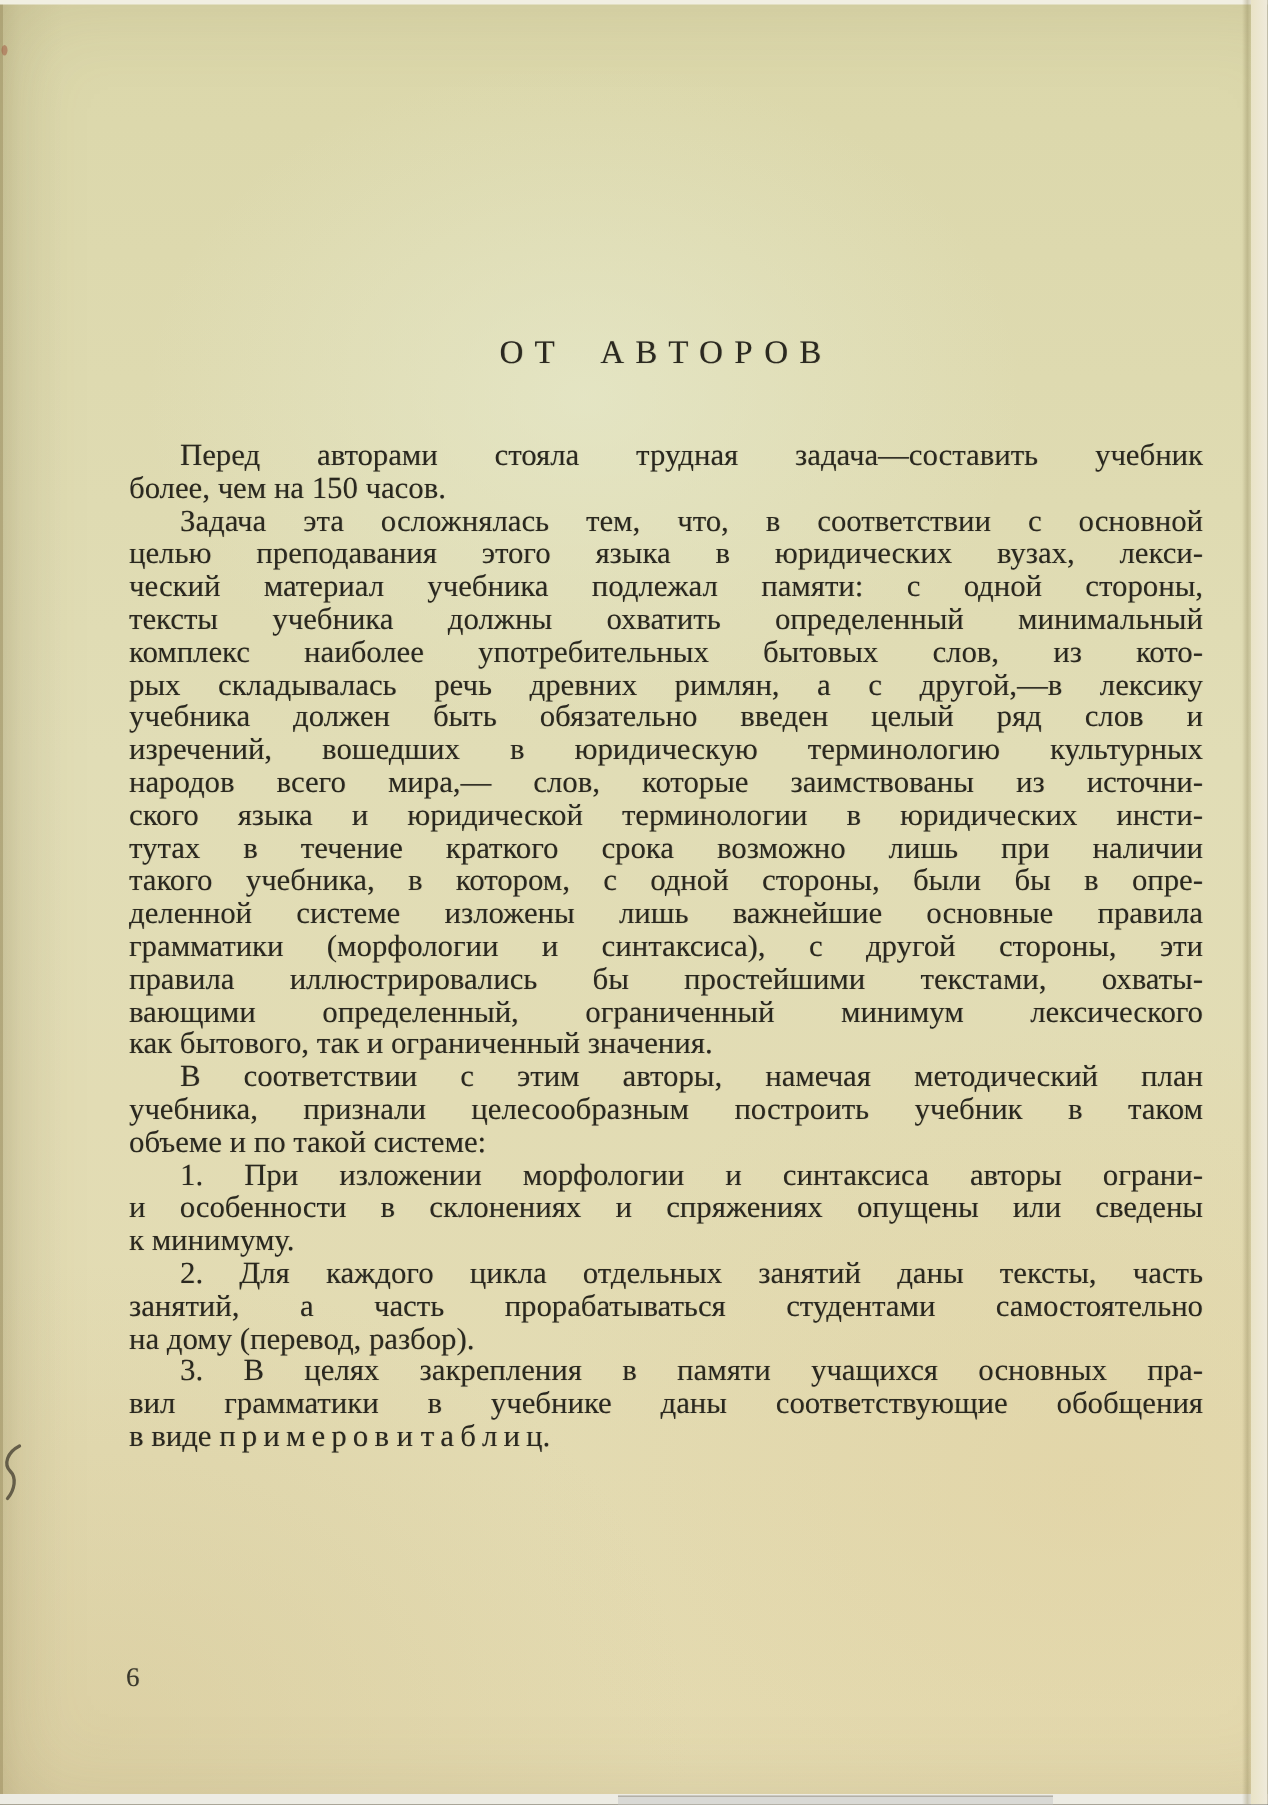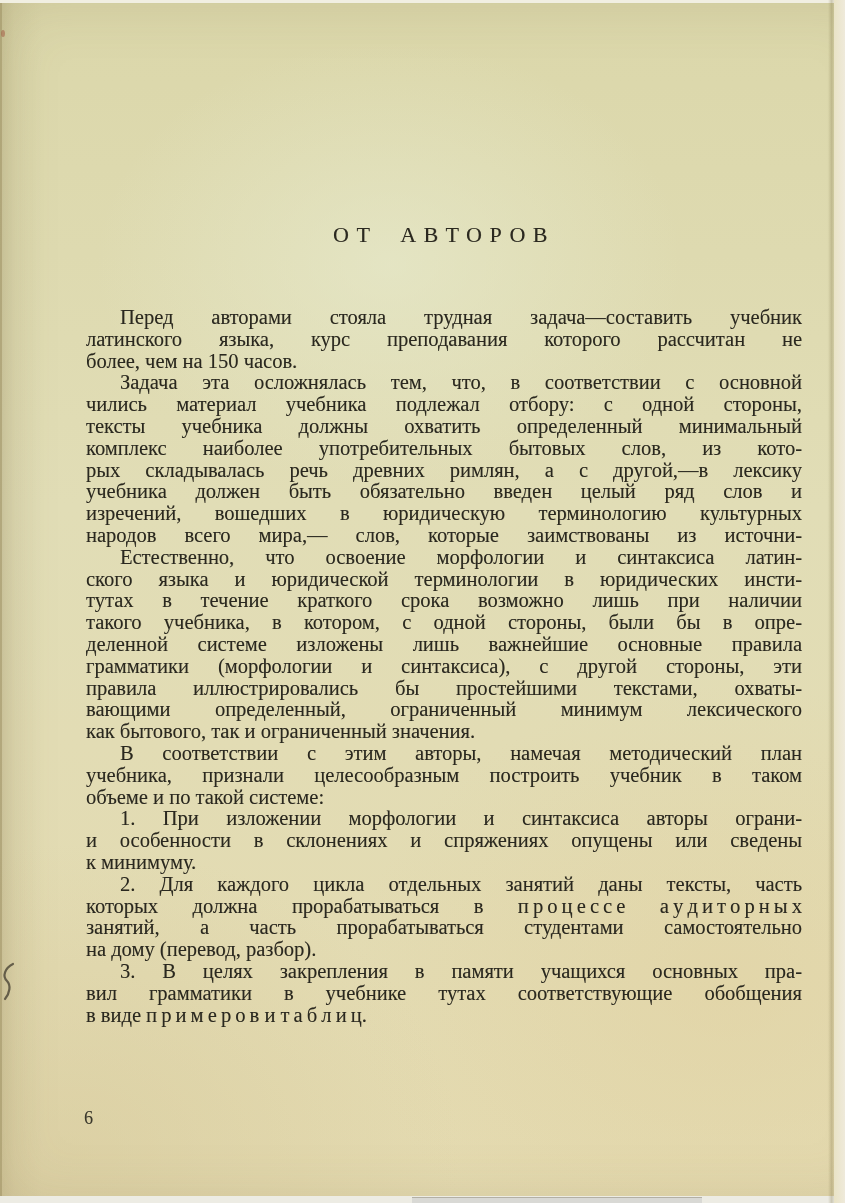--- a/index.html
+++ b/index.html
@@ -32,21 +32,21 @@
   .pen-mark{position:absolute;left:1px;top:962px;}
 
   .title{
     position:absolute;left:86px;top:222px;width:716px;margin:0;
     text-align:center;font-weight:normal;
     font-size:22px;letter-spacing:.34em;word-spacing:.45em;
     color:#2b2920;
     text-shadow:.3px .3px .6px rgba(43,41,32,.35);
   }
   .body-text{
-    position:absolute;left:86px;top:307px;width:716px;
+    position:absolute;left:86px;top:294px;width:716px;
     font-size:20.5px;line-height:21.8px;
     color:#2a281f;
     text-shadow:.3px .3px .6px rgba(42,40,30,.30);
   }
   .paragraph{margin:0;padding:0;}
   .line{text-align:justify;text-align-last:justify;}
   .line.first{padding-left:34px;}
   .line.last{text-align-last:left;}
   .pagenum{
     position:absolute;left:84px;top:1108px;
@@ -68,35 +68,34 @@
 
   <svg class="pen-mark" width="16" height="42" viewBox="0 0 16 42">
     <path d="M12 2 C4 6 1 14 6 19 C10 23 9 31 4 37" fill="none" stroke="#4a4334" stroke-width="2.2" stroke-linecap="round" opacity="0.8"></path>
   </svg>
 
   <h1 class="title">ОТ АВТОРОВ</h1>
 
   <main class="body-text">
       <div class="paragraph">
         <div class="line first">Перед авторами стояла трудная задача—составить учебник</div>
-        <div class="line">латинского языка, курс преподавания которого рассчитан не</div>
         <div class="line last">более, чем на 150 часов.</div>
       </div>
       <div class="paragraph">
         <div class="line first">Задача эта осложнялась тем, что, в соответствии с основной</div>
-        <div class="line">чились материал учебника подлежал отбору: с одной стороны,</div>
+        <div class="line">целью преподавания этого языка в юридических вузах, лекси-</div>
+        <div class="line">ческий материал учебника подлежал памяти: с одной стороны,</div>
         <div class="line">тексты учебника должны охватить определенный минимальный</div>
         <div class="line">комплекс наиболее употребительных бытовых слов, из кото-</div>
         <div class="line">рых складывалась речь древних римлян, а с другой,—в лексику</div>
         <div class="line">учебника должен быть обязательно введен целый ряд слов и</div>
         <div class="line">изречений, вошедших в юридическую терминологию культурных</div>
         <div class="line">народов всего мира,— слов, которые заимствованы из источни-</div>
       </div>
       <div class="paragraph">
-        <div class="line first">Естественно, что освоение морфологии и синтаксиса латин-</div>
         <div class="line">ского языка и юридической терминологии в юридических инсти-</div>
         <div class="line">тутах в течение краткого срока возможно лишь при наличии</div>
         <div class="line">такого учебника, в котором, с одной стороны, были бы в опре-</div>
         <div class="line">деленной системе изложены лишь важнейшие основные правила</div>
         <div class="line">грамматики (морфологии и синтаксиса), с другой стороны, эти</div>
         <div class="line">правила иллюстрировались бы простейшими текстами, охваты-</div>
         <div class="line">вающими определенный, ограниченный минимум лексического</div>
         <div class="line last">как бытового, так и ограниченный значения.</div>
       </div>
       <div class="paragraph">
@@ -104,25 +103,24 @@
         <div class="line">учебника, признали целесообразным построить учебник в таком</div>
         <div class="line last">объеме и по такой системе:</div>
       </div>
       <div class="paragraph">
         <div class="line first">1. При изложении морфологии и синтаксиса авторы ограни-</div>
         <div class="line">и особенности в склонениях и спряжениях опущены или сведены</div>
         <div class="line last">к минимуму.</div>
       </div>
       <div class="paragraph">
         <div class="line first">2. Для каждого цикла отдельных занятий даны тексты, часть</div>
-        <div class="line">которых должна прорабатываться в п р о ц е с с е а у д и т о р н ы х</div>
         <div class="line">занятий, а часть прорабатываться студентами самостоятельно</div>
         <div class="line last">на дому (перевод, разбор).</div>
       </div>
       <div class="paragraph">
         <div class="line first">3. В целях закрепления в памяти учащихся основных пра-</div>
-        <div class="line">вил грамматики в учебнике тутах соответствующие обобщения</div>
+        <div class="line">вил грамматики в учебнике даны соответствующие обобщения</div>
         <div class="line last">в виде п р и м е р о в и т а б л и ц.</div>
       </div>
     </main>
 
   <div class="pagenum">6</div>
 </div>
 
 </body></html>

